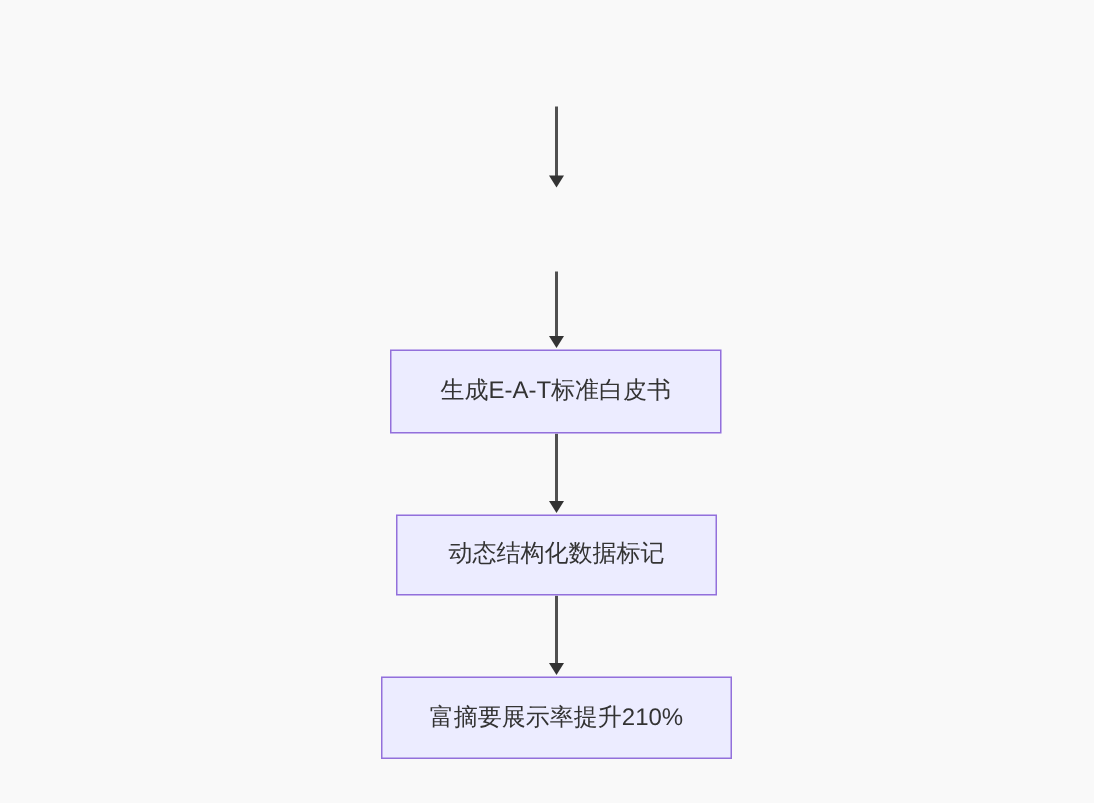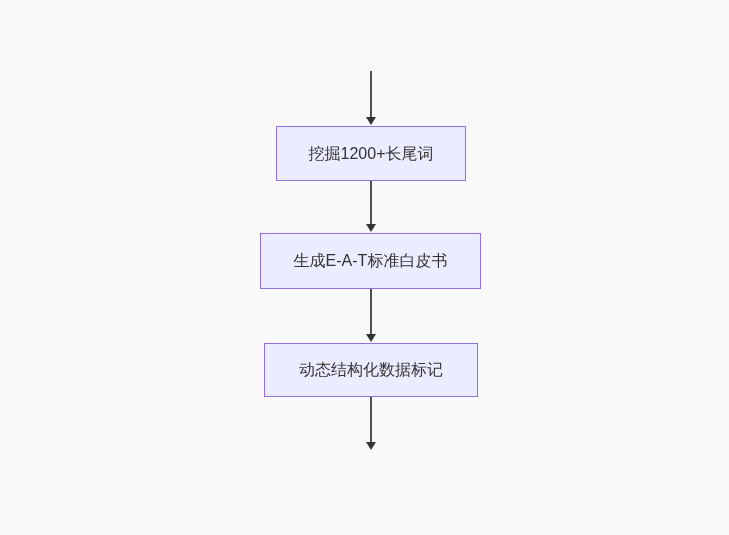--- a/index.html
+++ b/index.html
@@ -67,26 +67,26 @@
       <line class="edge-line" x1="371" y1="289" x2="371" y2="335"></line>
       <path class="edge-head" d="M 366 334 L 376 334 L 371 342 Z"></path>
     </g>
     <g>
       <line class="edge-line" x1="371" y1="397" x2="371" y2="443"></line>
       <path class="edge-head" d="M 366 442 L 376 442 L 371 450 Z"></path>
     </g>
   </svg>
 
 
-  <div class="node" style="left:276px; top:126px; width:190px; height:55px;">
-    <span>挖掘1200+长尾词</span>
-  </div>
 
   <div class="node" style="left:260px; top:233px; width:221px; height:56px;">
     <span>生成E-A-T标准白皮书</span>
   </div>
 
   <div class="node" style="left:264px; top:343px; width:214px; height:54px;">
     <span>动态结构化数据标记</span>
   </div>
 
+  <div class="node" style="left:254px; top:451px; width:234px; height:55px;">
+    <span>富摘要展示率提升210%</span>
+  </div>
 
 </div>
 
 </body></html>

